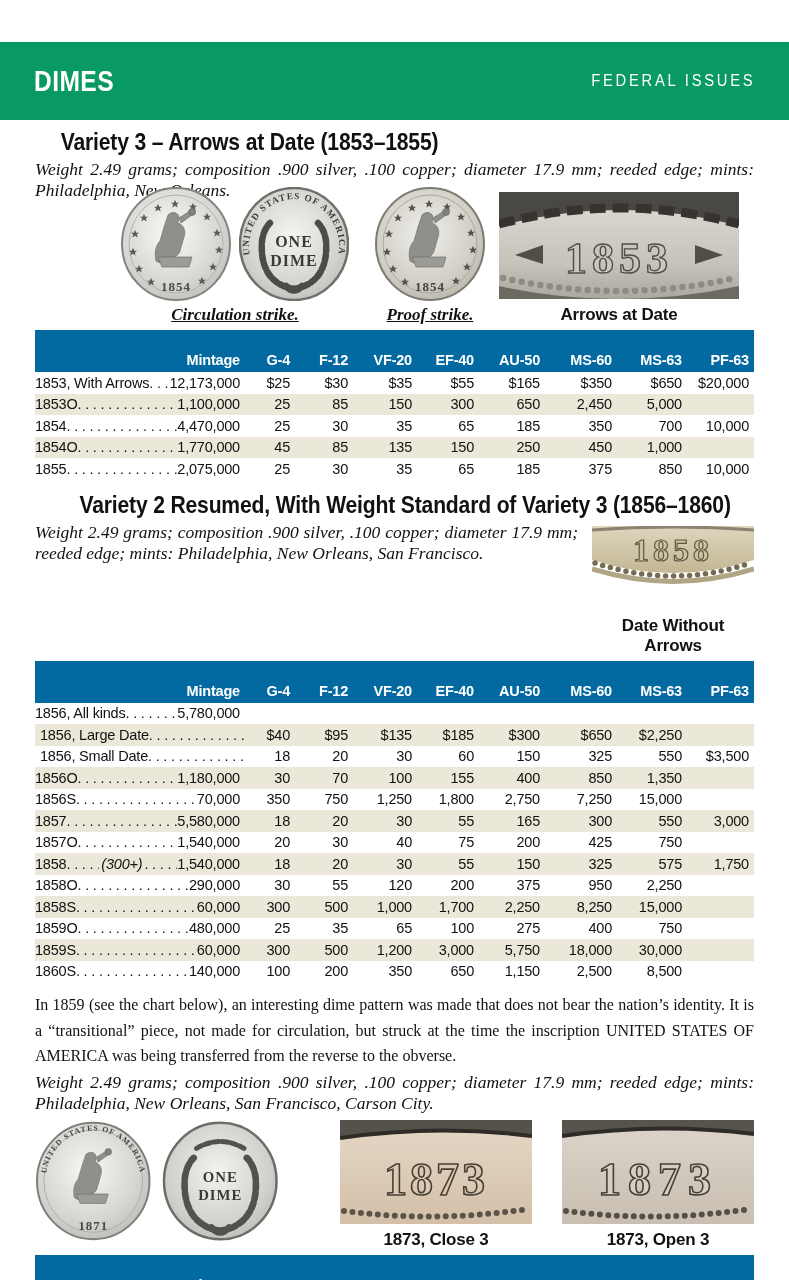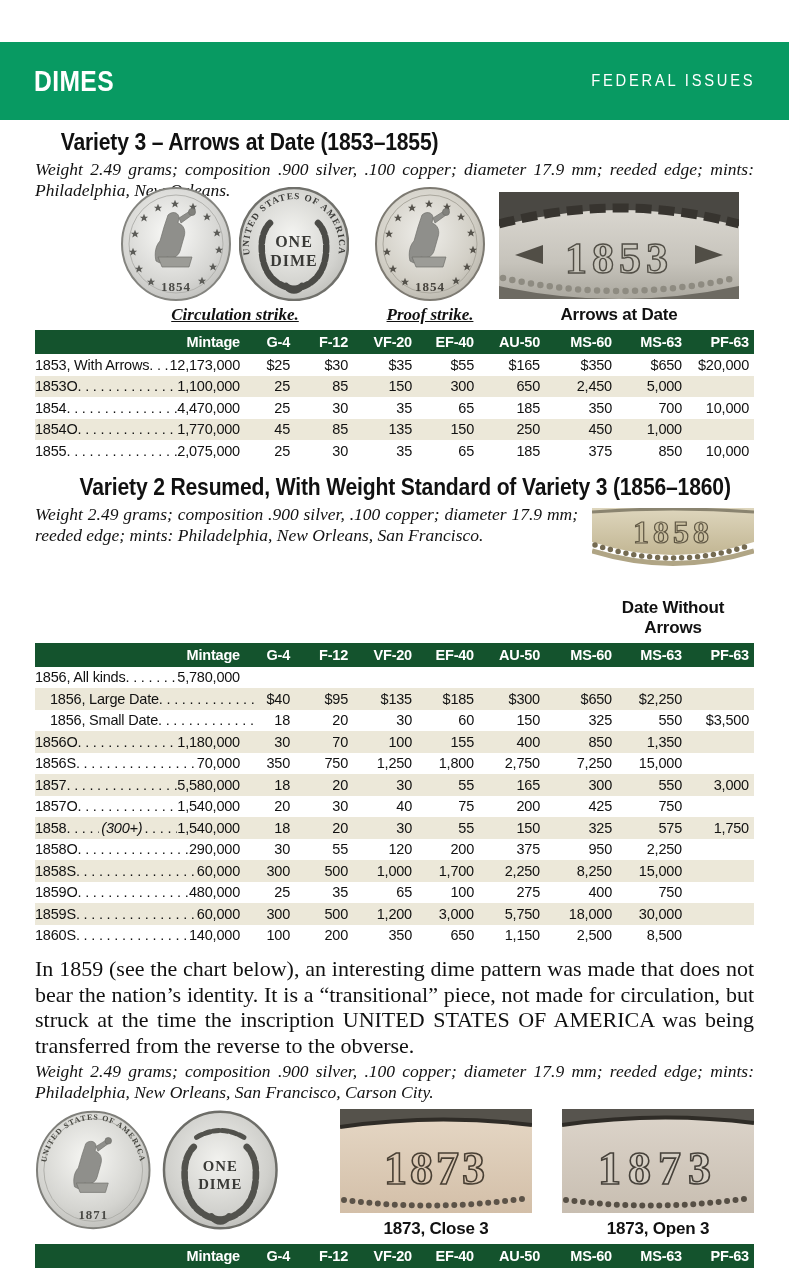--- a/index.html
+++ b/index.html
@@ -12,45 +12,45 @@
                 transform:scaleX(.82);transform-origin:left center;white-space:nowrap;}
   .topbar .right{color:#fff;font-weight:500;font-size:16px;letter-spacing:3px;
                  transform:scaleX(.92);transform-origin:right center;white-space:nowrap;}
   .content{padding:0 35px;}
   
   h1.sect{margin:8px 0 0;display:flex;justify-content:flex-start;overflow:visible;}
   h1.sect span{font-size:24px;font-weight:800;letter-spacing:-.2px;white-space:nowrap;
                transform:scaleX(.88);transform-origin:center;}
   .specs{margin:3px 0 0;font-family:"Liberation Serif",serif;font-style:italic;
          font-size:17.5px;line-height:21px;text-align:justify;}
-  .bodypar{margin:10px 0 0;font-family:"Liberation Serif",serif;font-size:22px;
+  .bodypar{margin:10px 0 0;font-family:"Liberation Serif",serif;font-size:16px;
            line-height:25.5px;text-align:justify;}
   
   .figrow1{margin-top:-14px;padding-left:86px;display:flex;align-items:flex-start;}
   .figcol{display:flex;flex-direction:column;align-items:center;}
   .coinpair{display:flex;gap:8px;}
   .capit{font-family:"Liberation Serif",serif;font-style:italic;font-weight:700;
          font-size:17px;margin-top:4px;text-decoration:underline;}
   .capbold{font-weight:700;font-size:17px;letter-spacing:-.2px;margin-top:6px;}
   .fig1858{float:right;width:162px;margin:4px 0 0 14px;text-align:center;}
   .figrow3{margin-top:6px;display:flex;align-items:flex-start;}
   .sect2wrap{overflow:visible;}
   .clear{clear:both;}
   
   table.vt{border-collapse:collapse;width:719px;table-layout:fixed;margin-top:5px;}
-  table.vt th{background:#14532d;color:#fff;font-size:14.5px;font-weight:700;height:24px;
-              text-align:right;padding:0 5px 0 0;letter-spacing:-.2px;}
+  table.vt th{background:#0369a1;color:#fff;font-size:14.5px;font-weight:700;height:24px;
+              text-align:right;padding:18px 5px 0 0;letter-spacing:-.2px;}
   table.vt th.thlab{text-align:right;}
   table.vt td{font-size:14.5px;height:21.5px;text-align:right;padding:0 5px 0 0;
               letter-spacing:-.2px;white-space:nowrap;}
   table.vt tbody tr:nth-child(even){background:#ece8d9;}
   td.lab{text-align:left;padding:0 2px 0 3px;}
   .labwrap{display:flex;align-items:flex-end;width:100%;}
   .labwrap .nm{white-space:nowrap;}
-  .labwrap.ind{padding-left:15px;}
+  .labwrap.ind{padding-left:5px;}
   .ldr{flex:1 1 8px;overflow:hidden;white-space:nowrap;min-width:8px;}
   .ldr::after{content:" .\00a0.\00a0.\00a0.\00a0.\00a0.\00a0.\00a0.\00a0.\00a0.\00a0.\00a0.\00a0.\00a0.\00a0.\00a0.\00a0.\00a0.\00a0.\00a0.\00a0.\00a0.\00a0.\00a0.\00a0.\00a0.\00a0.\00a0.";}
   .proofm{font-style:italic;white-space:nowrap;padding:0 2px;}
   .mint{white-space:nowrap;}
   svg text{font-family:"Liberation Serif",serif;}
 </style>
 </head>
 <body>
 
 <svg width="0" height="0" style="position:absolute" aria-hidden="true">

